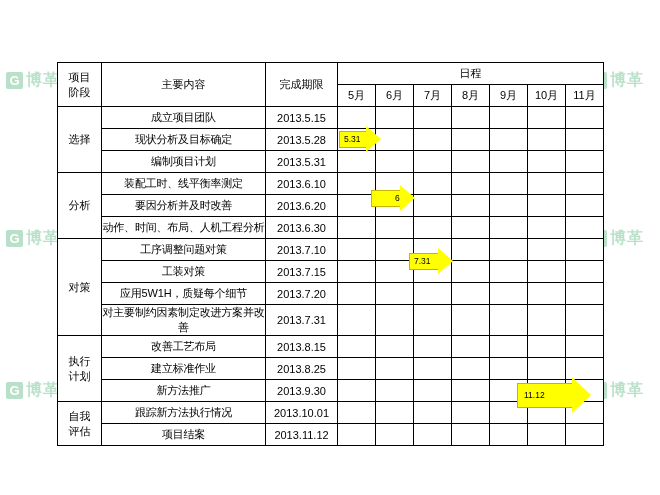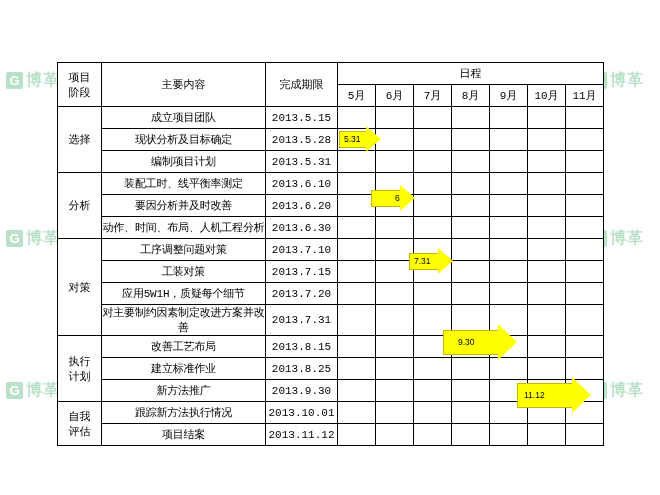--- a/index.html
+++ b/index.html
@@ -54,21 +54,20 @@
     position: absolute;
     left: 57px;
     top: 62px;
     width: 546px;
   }
   table.gantt {
     border-collapse: collapse;
     table-layout: fixed;
     width: 546px;
     background: transparent;
-    font-family: Liberation Mono, monospace;
   }
   table.gantt td, table.gantt th {
     border: 1px solid #000000;
     font-size: 11px;
     color: #000000;
     font-weight: normal;
     padding: 0;
     height: 21px;
     text-align: center;
     vertical-align: middle;
@@ -406,26 +405,20 @@
     <div class="head"></div>
   </div>
 
   <div class="arrow" style="left:409px; top:248px;">
     <div class="body" style="width:30px;">
         <span class="lbl">7.31</span>
       </div>
     <div class="head"></div>
   </div>
 
-  <div class="arrow big" style="left:443px; top:324px;">
-    <div class="body" style="width:56px; padding-left:14px;">
-        <span class="lbl">9.30</span>
-      </div>
-    <div class="head"></div>
-  </div>
 
   <div class="arrow big" style="left:517px; top:377px;">
     <div class="body" style="width:56px; padding-left:6px;">
         <span class="lbl">11.12</span>
       </div>
     <div class="head"></div>
   </div>
 </div>
 
 </body></html>

